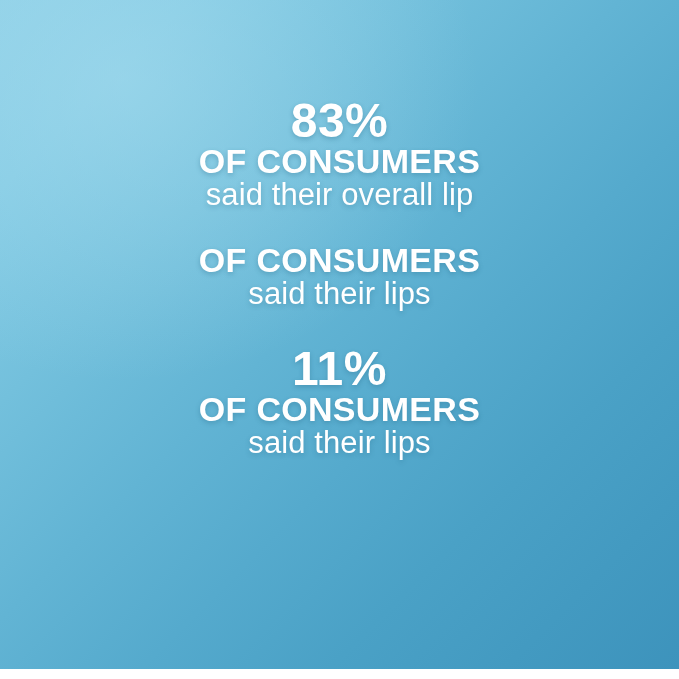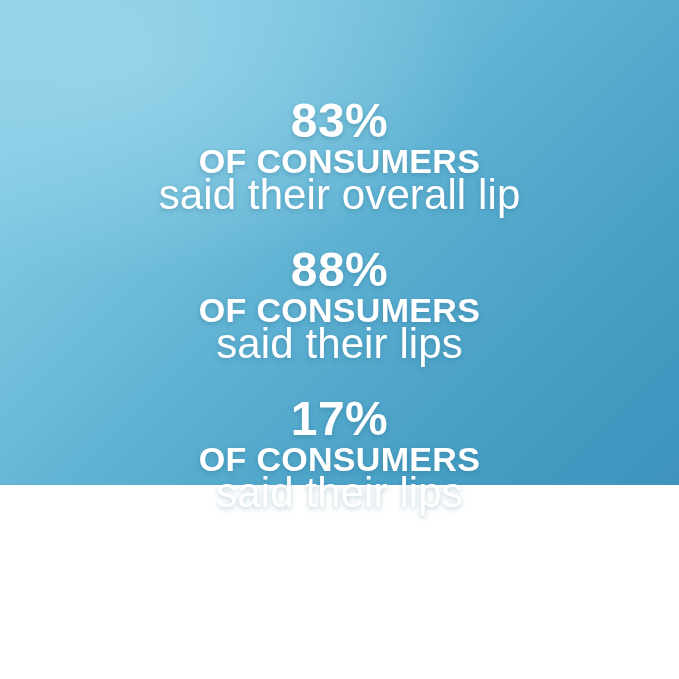--- a/index.html
+++ b/index.html
@@ -10,21 +10,21 @@
   body {
     width: 679px;
     height: 679px;
     overflow: hidden;
     font-family: "Liberation Sans", sans-serif;
   }
 
   #infographic {
     position: relative;
     width: 679px;
-    height: 485px;
+    height: 669px;
     box-sizing: border-box;
     
     background:
       linear-gradient(135deg,
         #8dd0e7 0%,
         #83cbe4 14%,
         #73c0dc 30%,
         #62b4d4 46%,
         #55aacd 60%,
         #4aa1c6 74%,
@@ -79,21 +79,21 @@
 
   .stat-subject {
     font-size: 34px;
     font-weight: 700;
     line-height: 31px;
     letter-spacing: 0.3px;
     text-shadow: 0 2px 5px rgba(32, 96, 126, 0.33);
   }
 
   .stat-desc {
-    font-size: 42px;
+    font-size: 31px;
     font-weight: 400;
     line-height: 35px;
     letter-spacing: 0.1px;
     text-shadow: 0 2px 5px rgba(32, 96, 126, 0.30);
   }
 
   .stat-desc-line {
     display: block;
   }
 </style>
@@ -105,29 +105,28 @@
 
     <div class="stat-block">
       <div class="stat-percent">83%</div>
       <div class="stat-subject">OF CONSUMERS</div>
       <div class="stat-desc">
         <span class="stat-desc-line">said their overall lip</span>
       </div>
     </div>
 
     <div class="stat-block">
-      <div class="stat-percent">88%</div>
       <div class="stat-subject">OF CONSUMERS</div>
       <div class="stat-desc">
         <span class="stat-desc-line">said their lips</span>
       </div>
     </div>
 
     <div class="stat-block">
-      <div class="stat-percent">17%</div>
+      <div class="stat-percent">11%</div>
       <div class="stat-subject">OF CONSUMERS</div>
       <div class="stat-desc">
         <span class="stat-desc-line">said their lips</span>
       </div>
     </div>
 
   </div>
 </div>
 
 </body></html>

